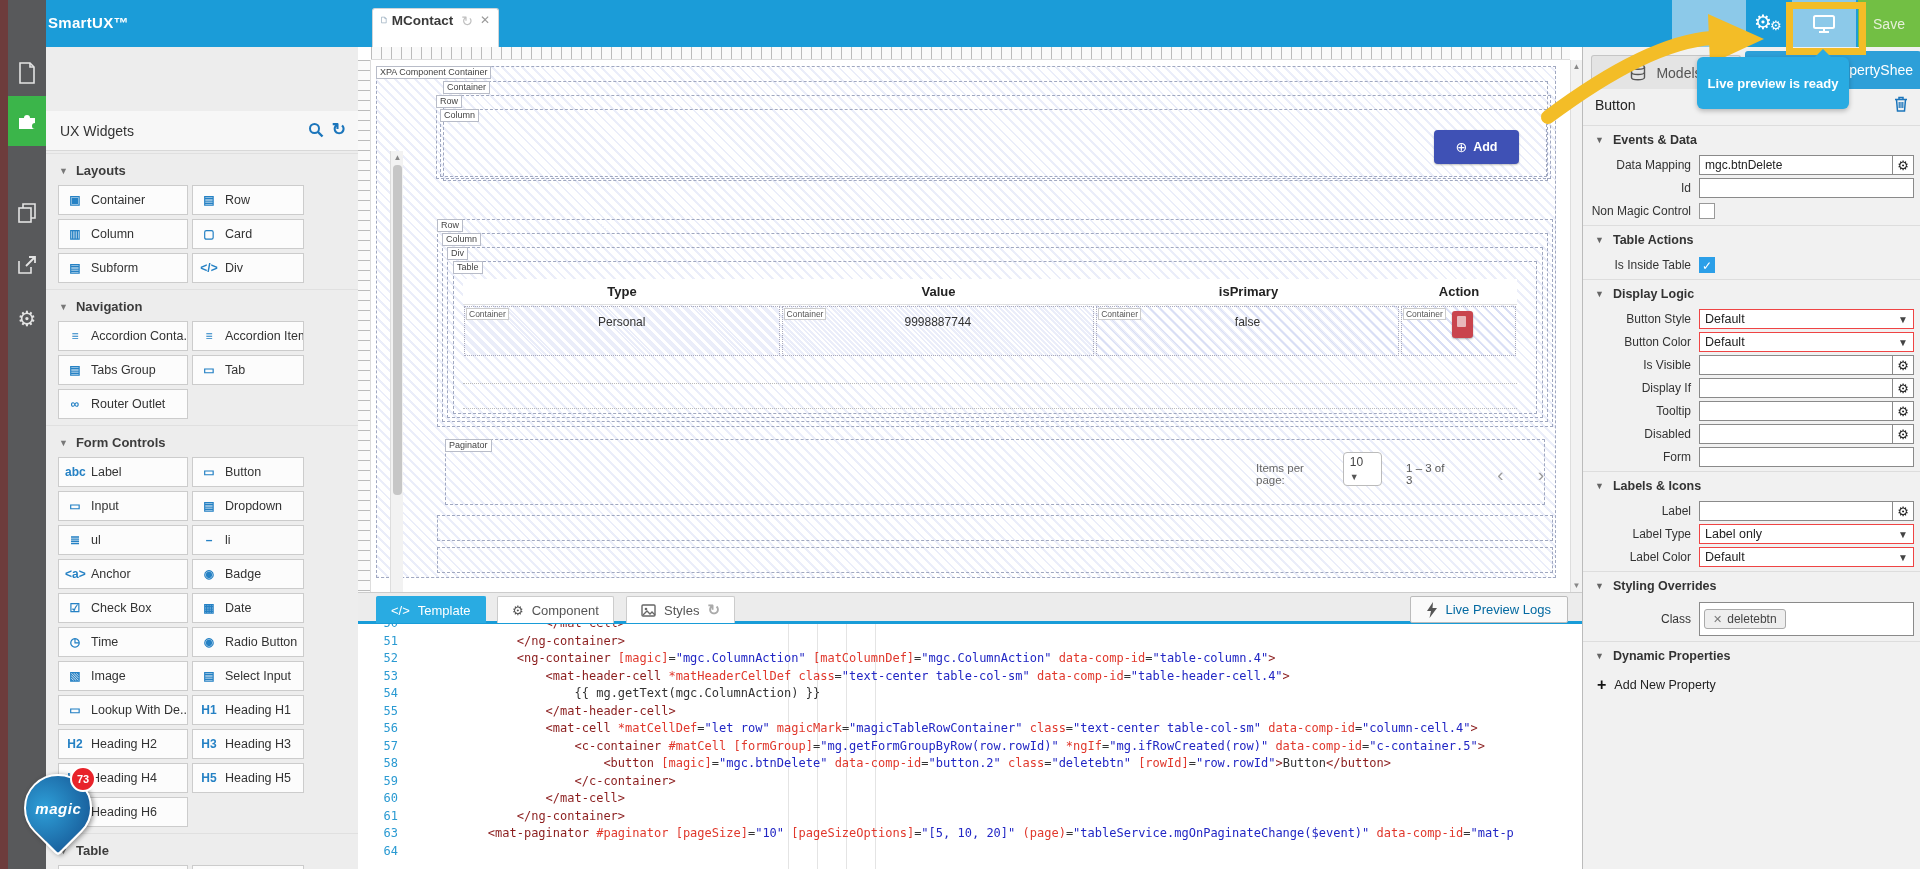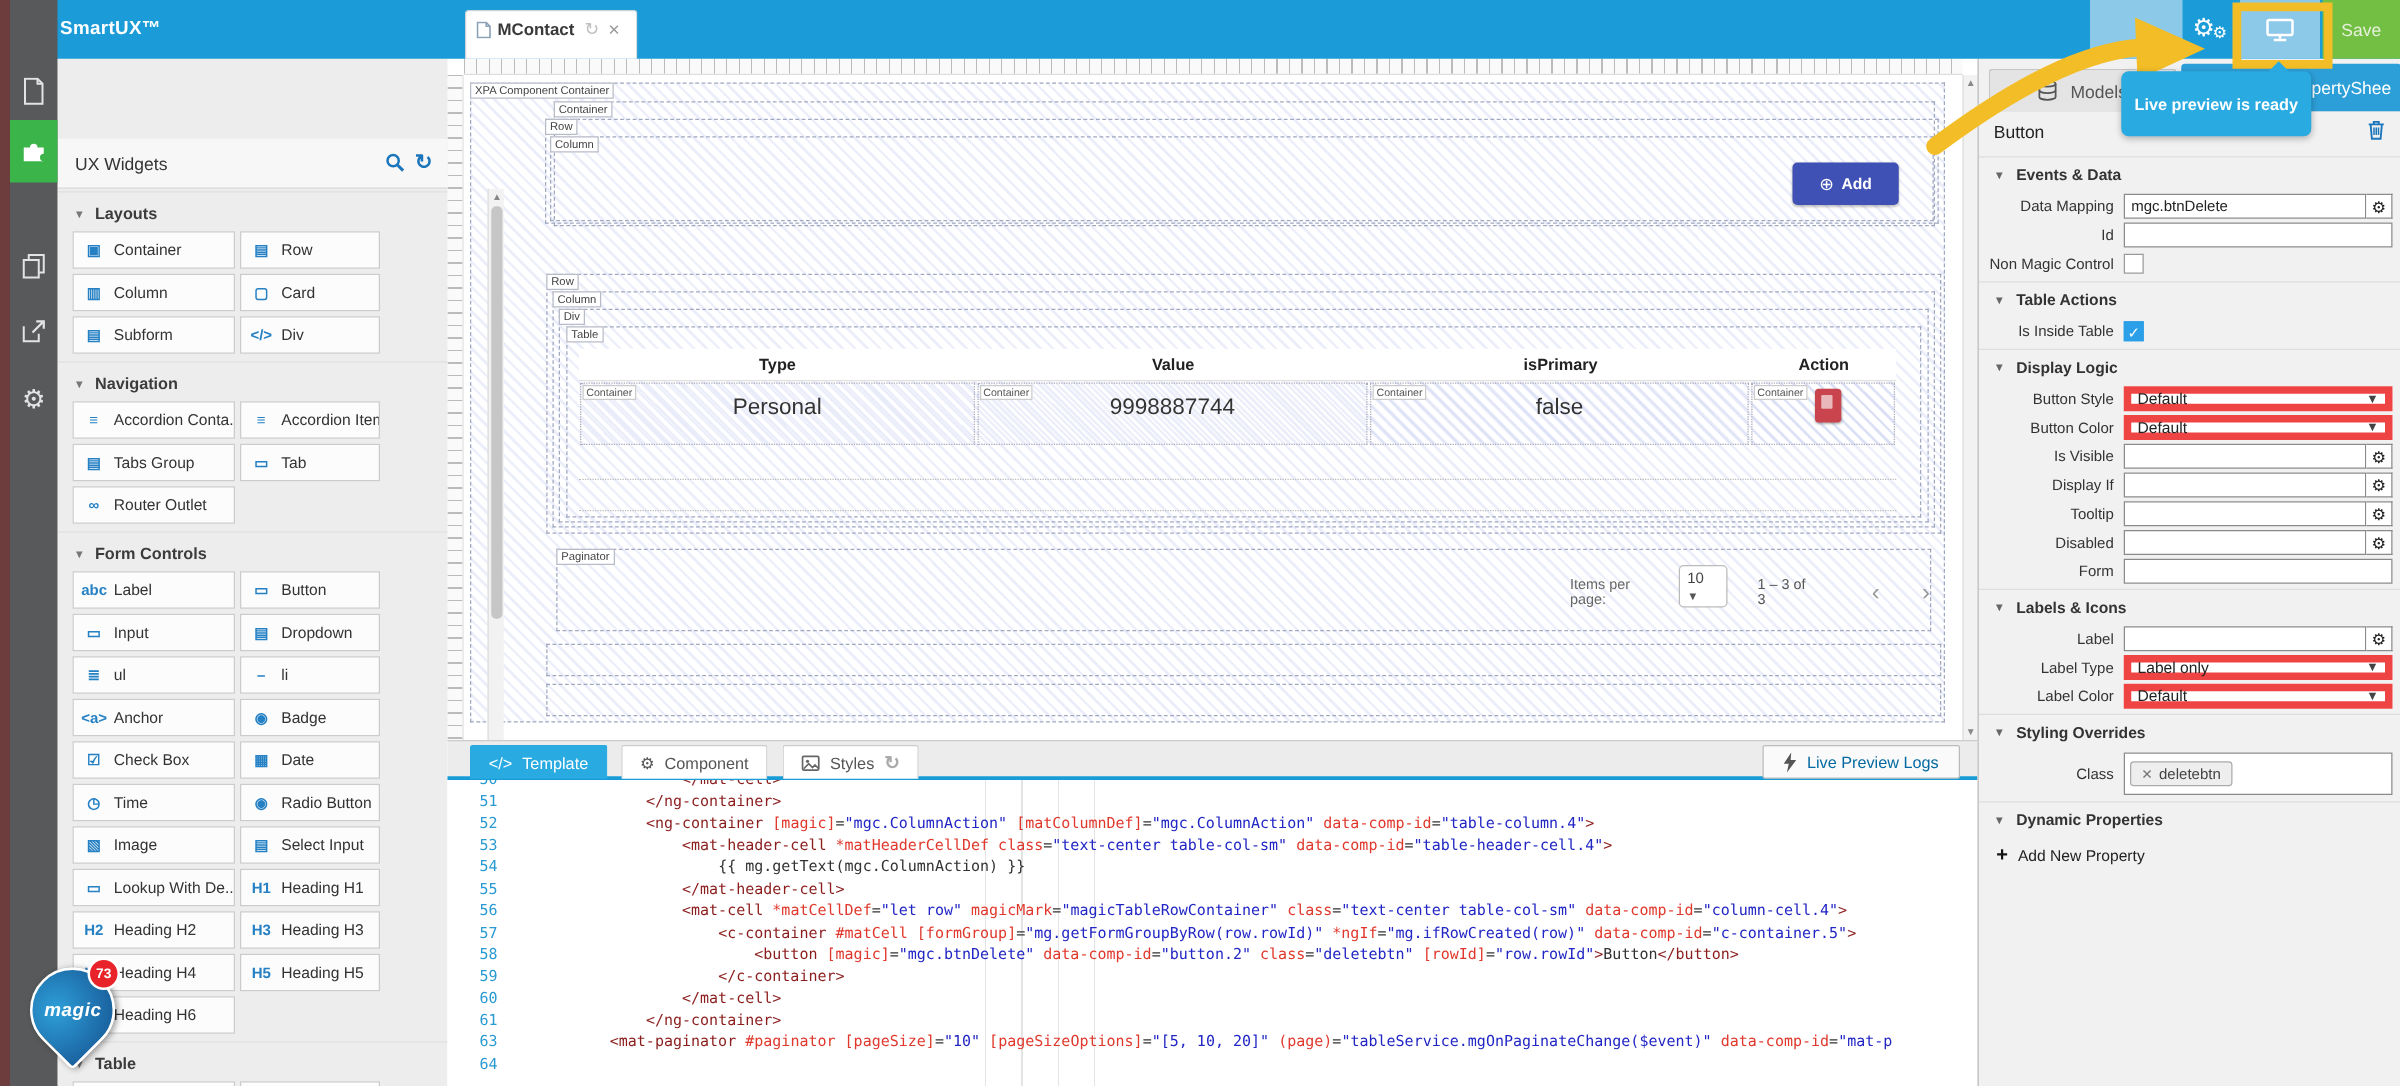--- a/index.html
+++ b/index.html
@@ -13,21 +13,21 @@
   .hdr-tile{position:absolute;top:0;height:47px;background:#8cc9e9}
   .tile1{left:1672px;width:74px}
   .tile2{left:1792px;width:64px}
   .hdr-gears{position:absolute;left:1748px;top:0;width:44px;height:47px;color:#fff;text-align:center}
   .hdr-gears .g1{position:absolute;left:6px;top:10px;font-size:20px}
   .hdr-gears .g2{position:absolute;left:22px;top:18px;font-size:13px}
   .monitor-btn{position:absolute;left:1792px;top:0;width:64px;height:47px;display:flex;align-items:center;justify-content:center}
   .save-btn{position:absolute;left:1858px;top:0;width:62px;height:47px;background:#72bf44;color:#e6f0da;font-size:14px;display:flex;align-items:center;justify-content:center}
 
   
-  .doc-tab{position:absolute;left:372px;top:8px;width:138px;height:39px;background:#fff;border:1px solid #cfd4d8;border-bottom:none;border-radius:3px 3px 0 0;display:flex;align-items:flex-end;padding:16px 8px;z-index:4}
+  .doc-tab{position:absolute;left:372px;top:8px;width:127px;height:39px;background:#fff;border:1px solid #cfd4d8;border-bottom:none;border-radius:3px 3px 0 0;display:flex;align-items:flex-start;padding:4px 8px;z-index:4}
   .doc-tab .t-label{font-weight:bold;color:#3a3a3a;font-size:13.5px;margin:0 8px 0 5px}
   .doc-tab .t-refresh{color:#c0c0c0;font-size:14px;margin-right:7px}
   .doc-tab .t-close{color:#9a9a9a;font-size:12px}
 
   
   .edge{position:absolute;left:0;top:0;width:8px;height:869px;background:#6d3c3c;z-index:5}
   .rail{position:absolute;left:8px;top:0;width:38px;height:869px;background:#58595b;z-index:4}
   .rail-icon{position:absolute;left:0;width:38px;height:34px;display:flex;align-items:center;justify-content:center;color:#e3e3e3}
   .rail-active{position:absolute;left:0;top:96px;width:38px;height:50px;background:#3bb54a;display:flex;align-items:center;justify-content:center}
 
@@ -58,21 +58,21 @@
   .hatch{background-image:repeating-linear-gradient(45deg,rgba(110,130,215,.14) 0,rgba(110,130,215,.14) 2px,transparent 2px,transparent 7px)}
   .dbox{position:absolute;border:1px dashed #a0a8c0}
   .dlabel{position:absolute;top:-1px;left:-1px;font-size:9px;color:#444;background:#fff;border:1px solid #b8bcc8;padding:0 3px;line-height:11px;white-space:nowrap;z-index:2}
   .add-btn{position:absolute;left:1057px;top:63px;width:85px;height:34px;background:#3f51b5;border-radius:4px;color:#fff;font-size:12.5px;font-weight:bold;display:flex;align-items:center;justify-content:center;gap:6px;box-shadow:0 1px 2px rgba(0,0,0,.25)}
   .add-btn .plus{font-size:14px;font-weight:normal}
   .tbl-head{position:absolute;left:86px;top:212px;width:1054px;height:26px;background:#fff;border-bottom:1px solid #e0e0e0;display:flex}
   .tbl-head .th{display:flex;align-items:center;justify-content:center;font-weight:bold;font-size:13px;color:#222}
   .tbl-row{position:absolute;left:86px;top:238px;width:1054px;height:52px;display:flex}
   .tbl-row .td{position:relative;border:1px dotted #aab;margin:1px}
   .cell-chip{position:absolute;top:1px;left:1px;font-size:8.5px;color:#555;background:#fff;border:1px solid #ccc;padding:0 2px;line-height:10px}
-  .cell-val{position:absolute;left:0;right:0;top:8px;text-align:center;font-size:18px;color:#333}
+  .cell-val{position:absolute;left:0;right:0;top:8px;text-align:center;font-size:12px;color:#333}
   .c0{width:318px}.c1{width:315px}.c2{width:305px}.c3{width:116px}
   .del-btn{position:absolute;left:50px;top:4px;width:21px;height:27px;background:#c9444d;border-radius:3px;box-shadow:0 1px 2px rgba(0,0,0,.3)}
   .del-btn:before{content:"";position:absolute;left:5px;top:5px;width:9px;height:11px;background:#e8b8bb;border-radius:1px}
   .empty-row{position:absolute;left:86px;width:1054px;height:25px;border-bottom:1px dotted #bbb}
   .pag-content{position:absolute;left:810px;top:22px;height:24px;display:flex;align-items:flex-end;color:#666;font-size:11.5px}
   .pag-select{border:1px solid #bbb;border-radius:4px;padding:2px 6px;margin-left:8px;color:#444;background:#fff;font-size:12px}
   .pag-range{margin-left:24px;color:#555}
   .pag-nav{margin-left:44px;color:#999;font-size:19px}
   .pag-nav.n2{margin-left:34px}
 
@@ -100,21 +100,21 @@
   .ptab-models{position:absolute;left:8px;top:8px;width:150px;height:34px;background:#e4e4e4;border:1px solid #c5c5c5;border-bottom:none;border-radius:3px 3px 0 0;display:flex;align-items:center;justify-content:center;gap:10px;color:#555;font-size:14px}
   .ptab-props{position:absolute;left:162px;top:4px;width:176px;height:38px;background:#2d9fd8;border-radius:3px 3px 0 0;display:flex;align-items:center;justify-content:flex-end;padding-right:8px;color:#fff;font-size:14px;overflow:hidden}
   .ptitle{position:relative;height:32px;display:flex;align-items:center;padding:0 12px;font-size:14px;color:#222}
   .ptitle .trash{margin-left:auto}
   .psec-h{display:flex;align-items:center;gap:9px;padding:7px 0 5px 12px;font-size:12.5px;font-weight:bold;color:#333;border-top:1px solid #ddd;margin-top:4px}
   .psec-h .tri{color:#666;font-size:9px}
   .prow{display:flex;align-items:center;height:20px;margin:3px 6px 3px 0}
   .plabel{width:116px;flex:none;text-align:right;padding-right:8px;font-size:12px;color:#333;white-space:nowrap}
   .pinput{flex:1;height:20px;border:1px solid #8a8a8a;background:#fff;font-size:12px;color:#222;display:flex;align-items:center;padding:0 5px;overflow:hidden}
   .pgear{width:21px;height:20px;flex:none;border:1px solid #8a8a8a;border-left:none;background:#fff;color:#222;font-size:13px;display:flex;align-items:center;justify-content:center}
-  .pselect{flex:1;height:20px;border:6px solid #ef4444;background:#fff;font-size:12.5px;color:#222;display:flex;align-items:center;padding:0 5px}
+  .pselect{flex:1;height:20px;border:1px solid #ef4444;background:#fff;font-size:12.5px;color:#222;display:flex;align-items:center;padding:0 5px}
   .pselect .car{margin-left:auto;color:#444;font-size:10px}
   .pcheck{width:16px;height:16px;border:1px solid #999;background:#fff;flex:none}
   .pcheck.on{background:#2b9fe8;border-color:#2b9fe8;color:#fff;font-size:12px;text-align:center;line-height:16px}
   .chip-wrap{flex:1;min-height:34px;border:1px solid #8a8a8a;background:#fff;display:flex;align-items:center;padding:4px}
   .chip{display:flex;align-items:center;gap:5px;background:#eee;border:1px solid #aaa;border-radius:3px;padding:2px 8px;font-size:12px;color:#444}
   .chip .x{color:#777;font-size:11px}
   .add-prop{display:flex;align-items:center;gap:8px;padding:8px 0 0 14px;font-size:12.5px;color:#222}
   .add-prop .plus{font-weight:bold;font-size:16px;color:#111}
 
   

